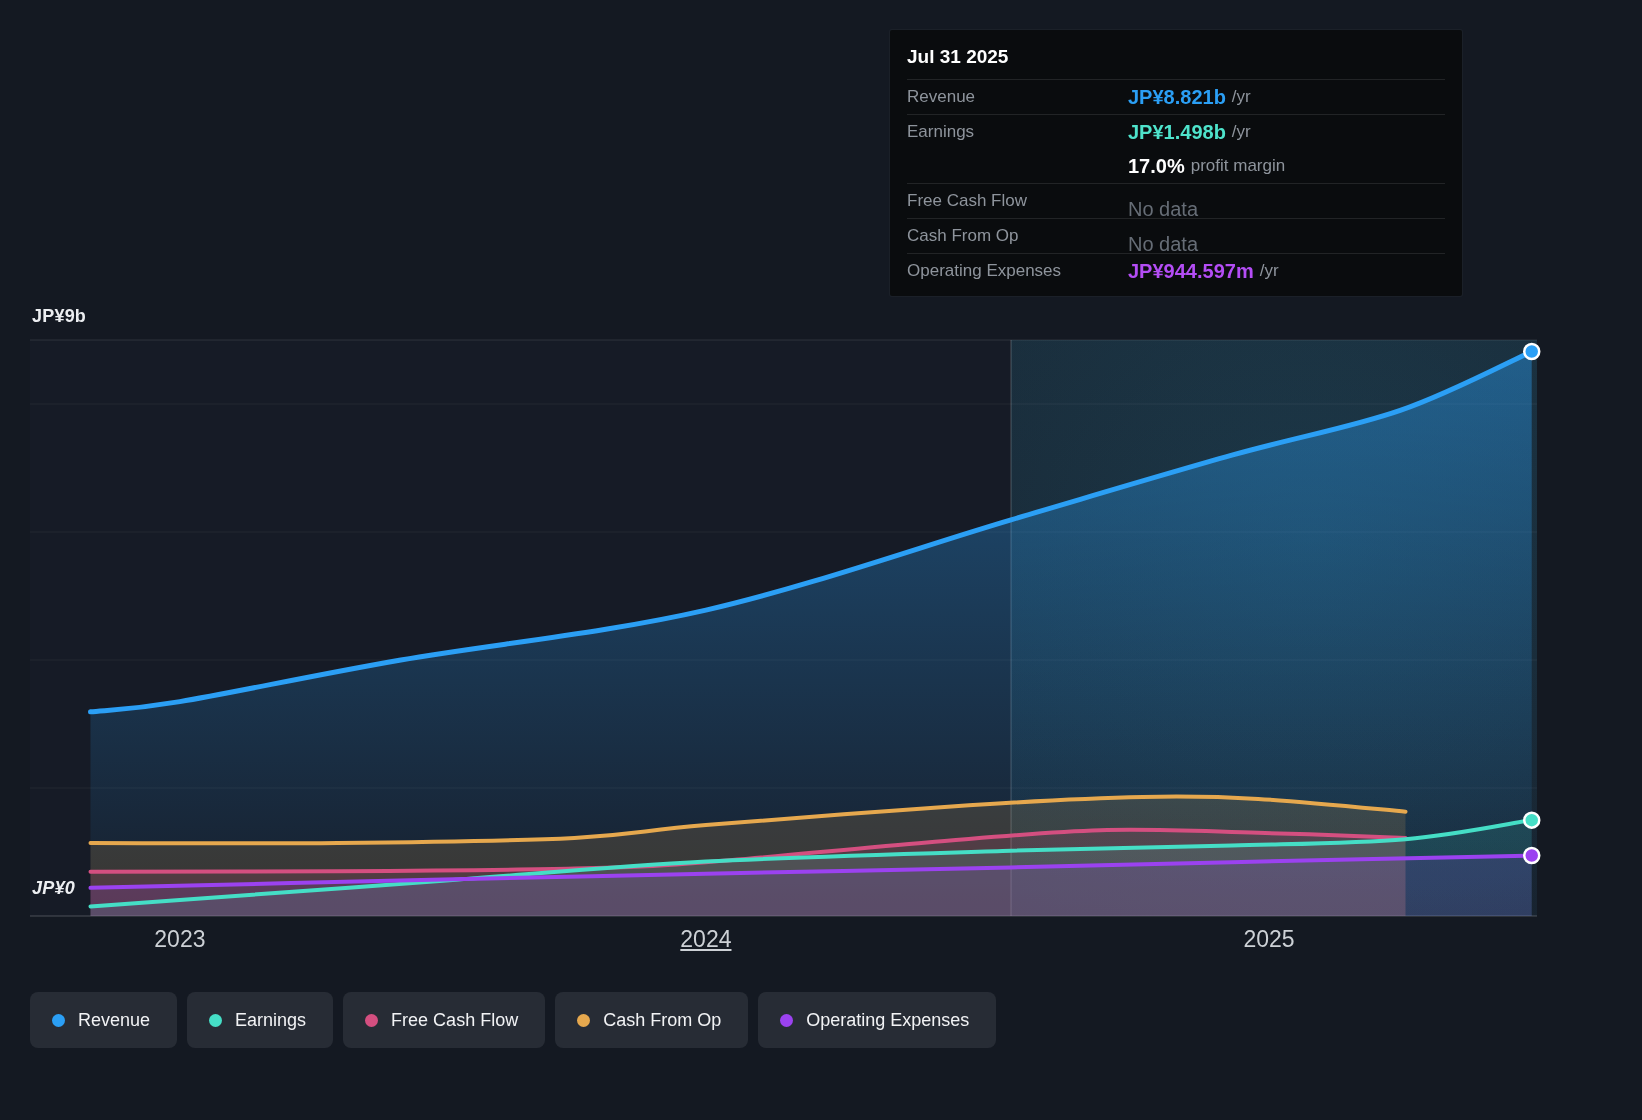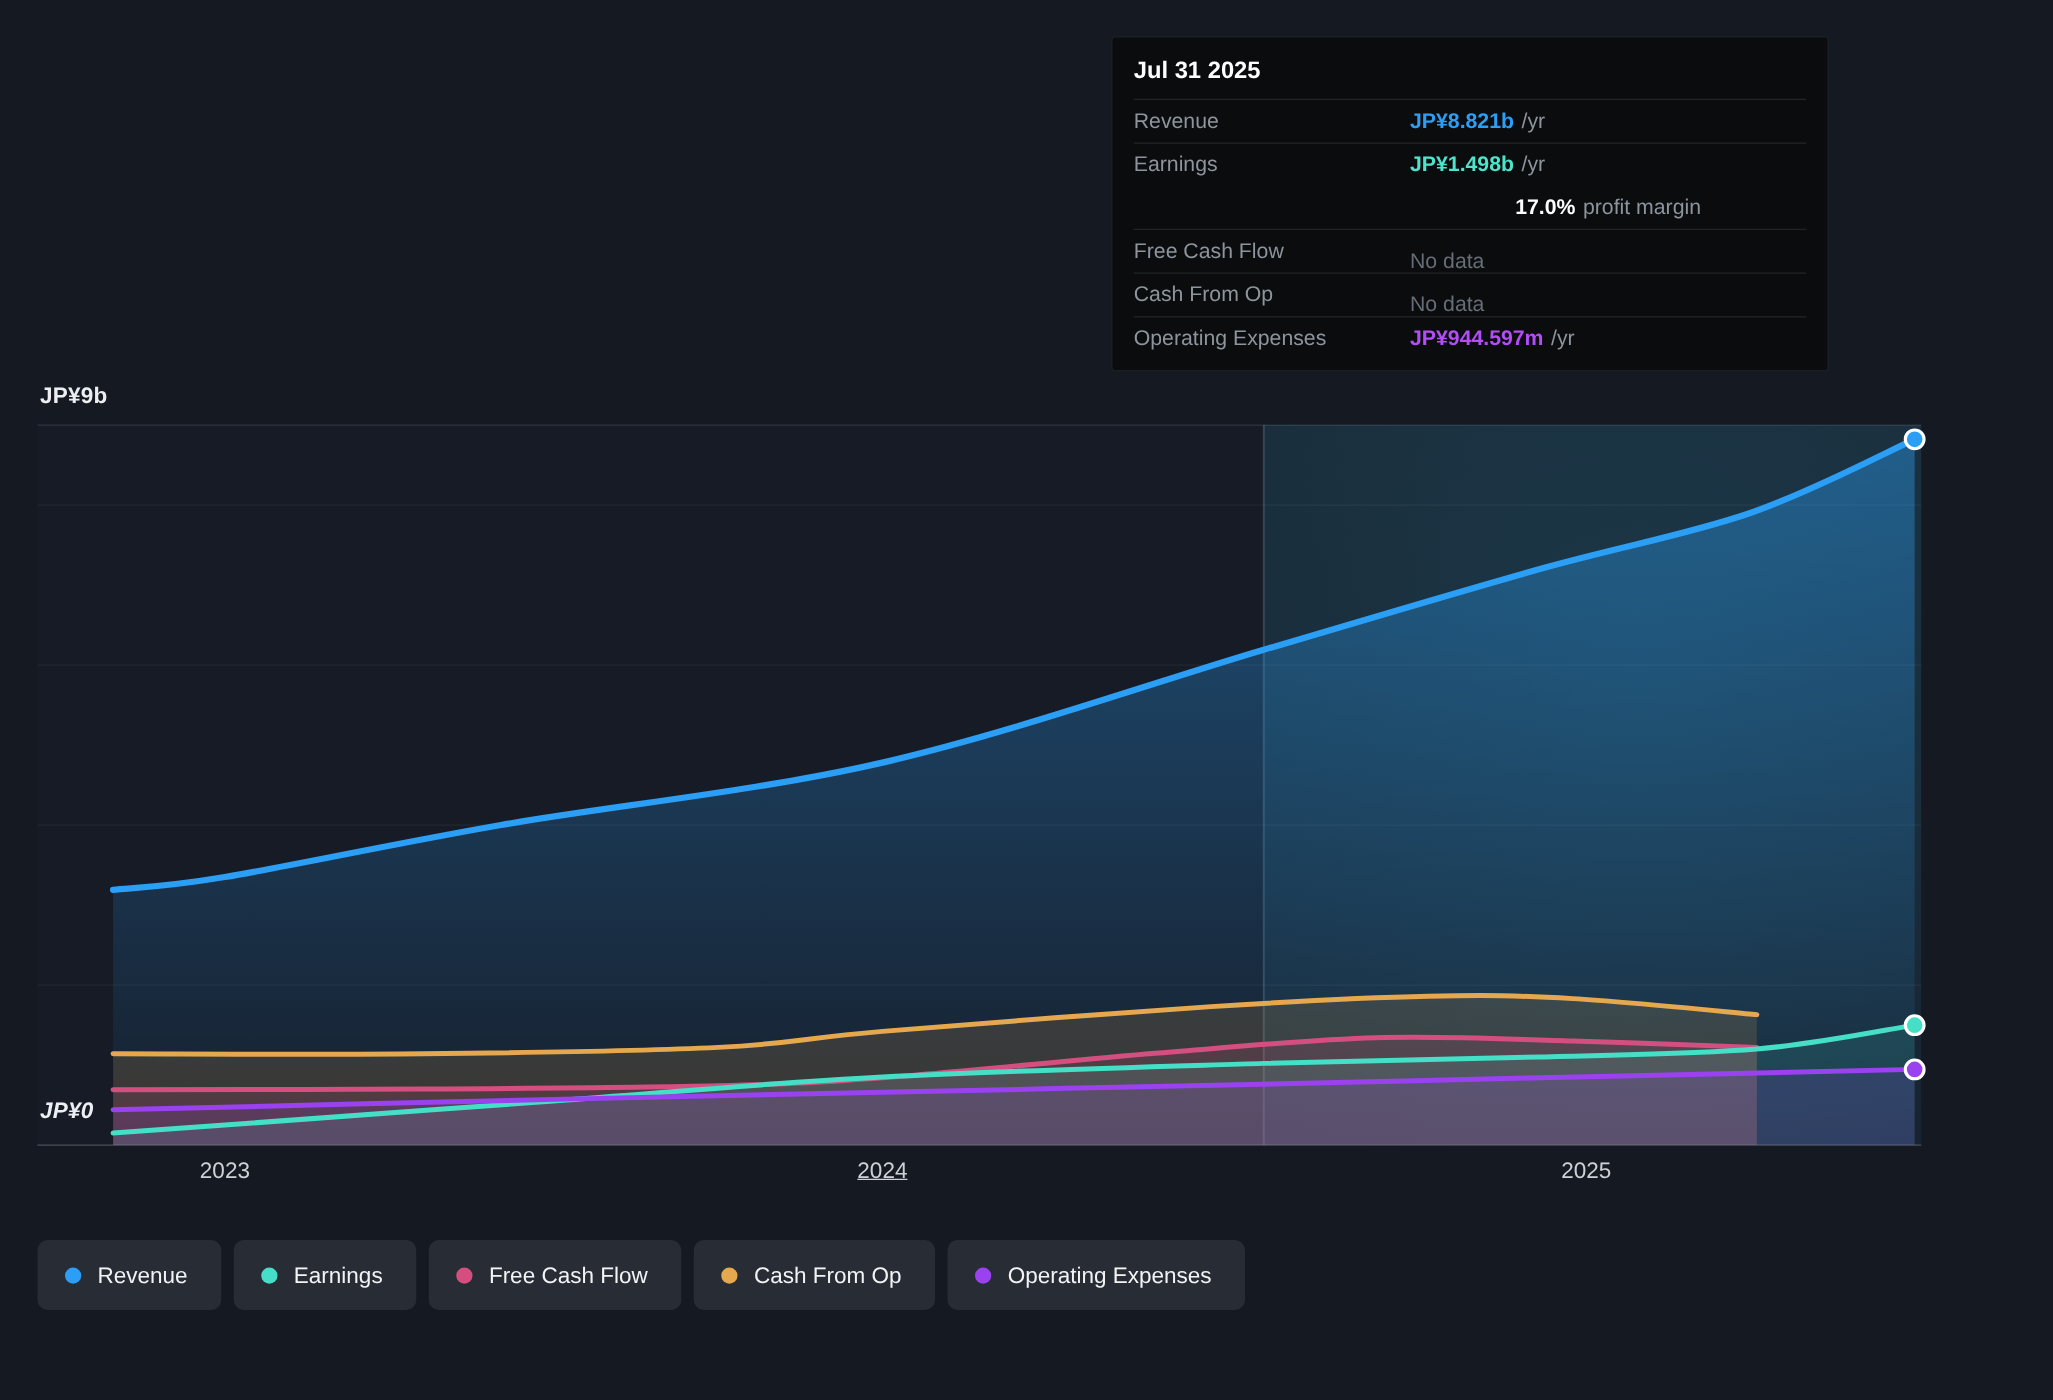--- a/index.html
+++ b/index.html
@@ -6,30 +6,30 @@
     font-family:"Liberation Sans", sans-serif;}
   #stage{position:relative;width:1642px;height:1120px;background:#141922;}
 
   
   #chartsvg{position:absolute;left:0;top:0;}
 
   .ylab{position:absolute;left:32px;color:#eceef1;font-size:18px;font-weight:700;letter-spacing:.2px;}
   .ylab.top{top:306px;}
   .ylab.bot{top:878px;font-style:italic;}
 
-  #xticks .xtick{position:absolute;transform:translateX(-50%);top:926px;color:#cdd1d6;font-size:18px;}
+  #xticks .xtick{position:absolute;transform:translateX(-50%);top:926px;color:#cdd1d6;font-size:23px;}
 
   
   .tooltip{position:absolute;left:890px;top:30px;width:572px;background:#0a0c0e;border-radius:2px;
     padding:2px 0 8px;z-index:5;box-shadow:0 0 0 1px rgba(255,255,255,0.03);}
   .tooltip .title{font-size:19px;font-weight:700;color:#ffffff;padding:14px 17px 11px;}
   .trow{display:flex;align-items:center;height:34px;margin:0 17px;border-top:1px solid rgba(255,255,255,0.10);}
-  .trow.nosep{border-top:none;justify-content:center;}
+  .trow.nosep{border-top:none;}
   .trow .lbl{width:221px;flex:0 0 221px;color:#8e949c;font-size:17px;}
-  .trow .val{font-size:17px;font-weight:700;}
+  .trow .val{font-size:20px;font-weight:700;}
   .trow .val.plain{font-weight:400;margin-top:16px;}
   .trow .sfx{color:#8e949c;font-size:17px;margin-left:6px;}
 
   
   .legend{position:absolute;left:30px;top:992px;display:flex;gap:10px;z-index:5;}
   .lbtn{display:flex;align-items:center;gap:13px;height:56px;padding:0 27px 0 22px;background:#272c35;
     border-radius:8px;color:#f2f3f5;font-size:18px;cursor:pointer;user-select:none;}
   .lbtn .dot{width:13px;height:13px;border-radius:50%;flex:0 0 13px;}
 </style>
 </head>

